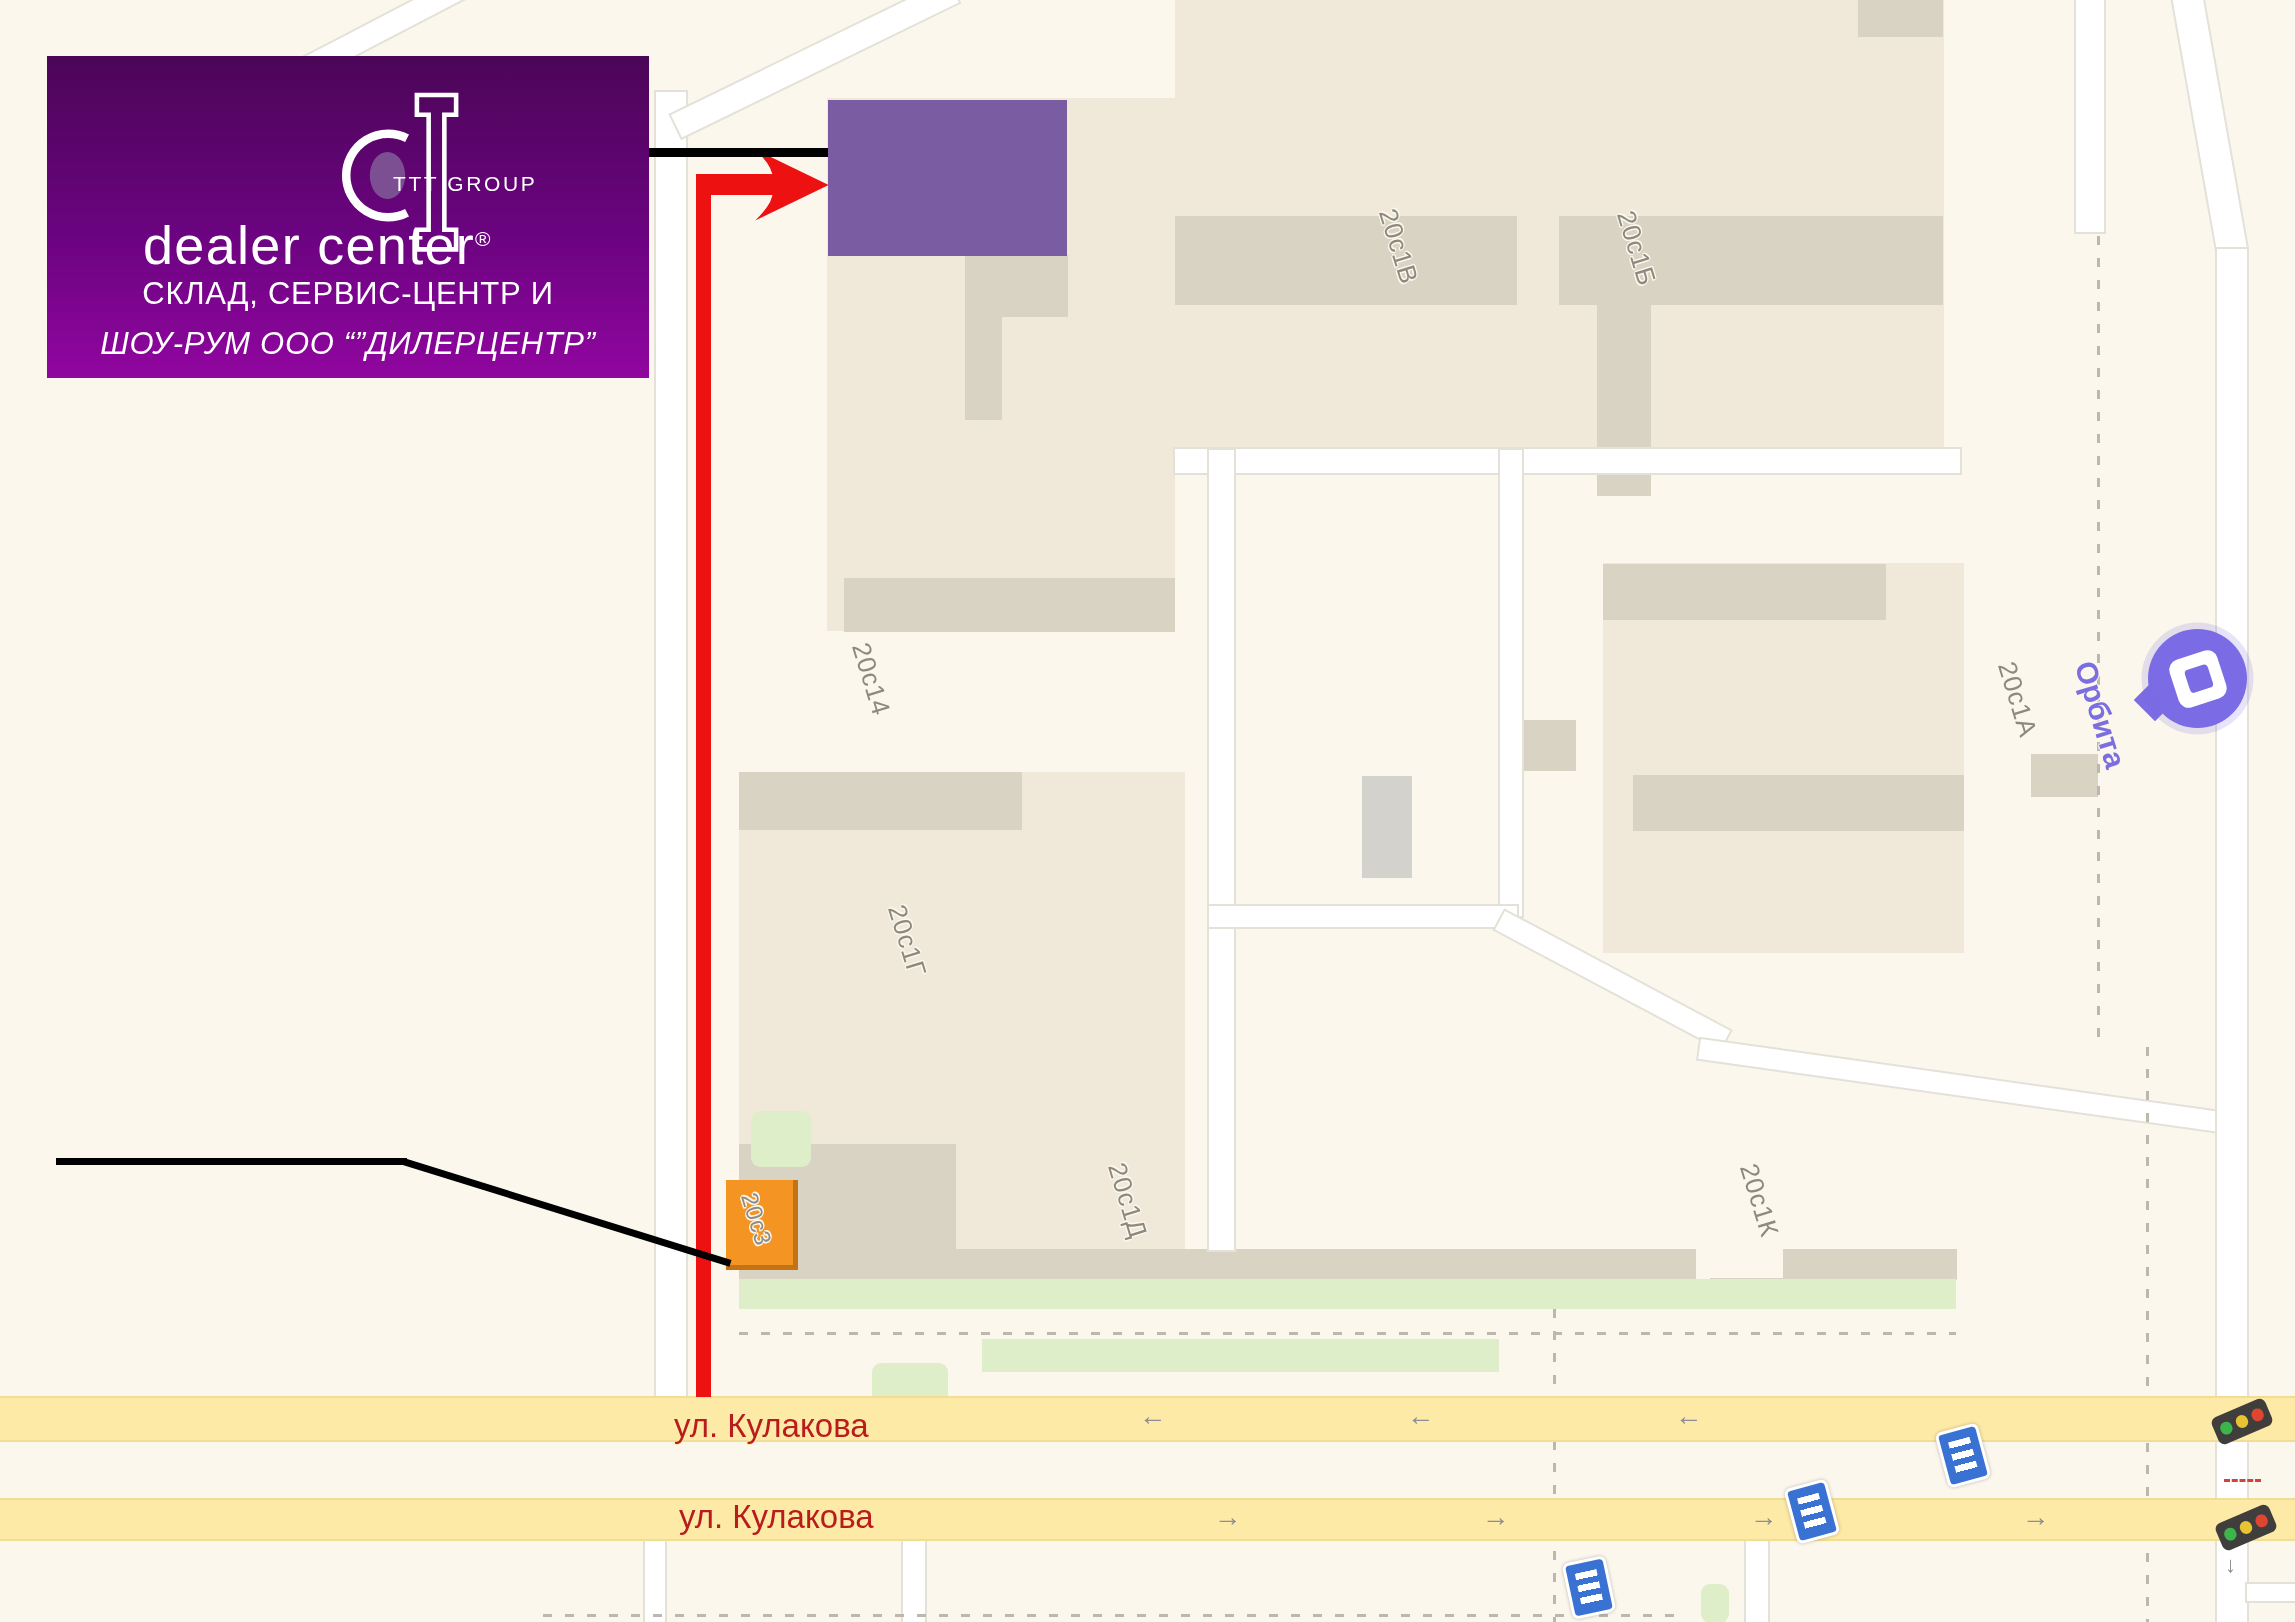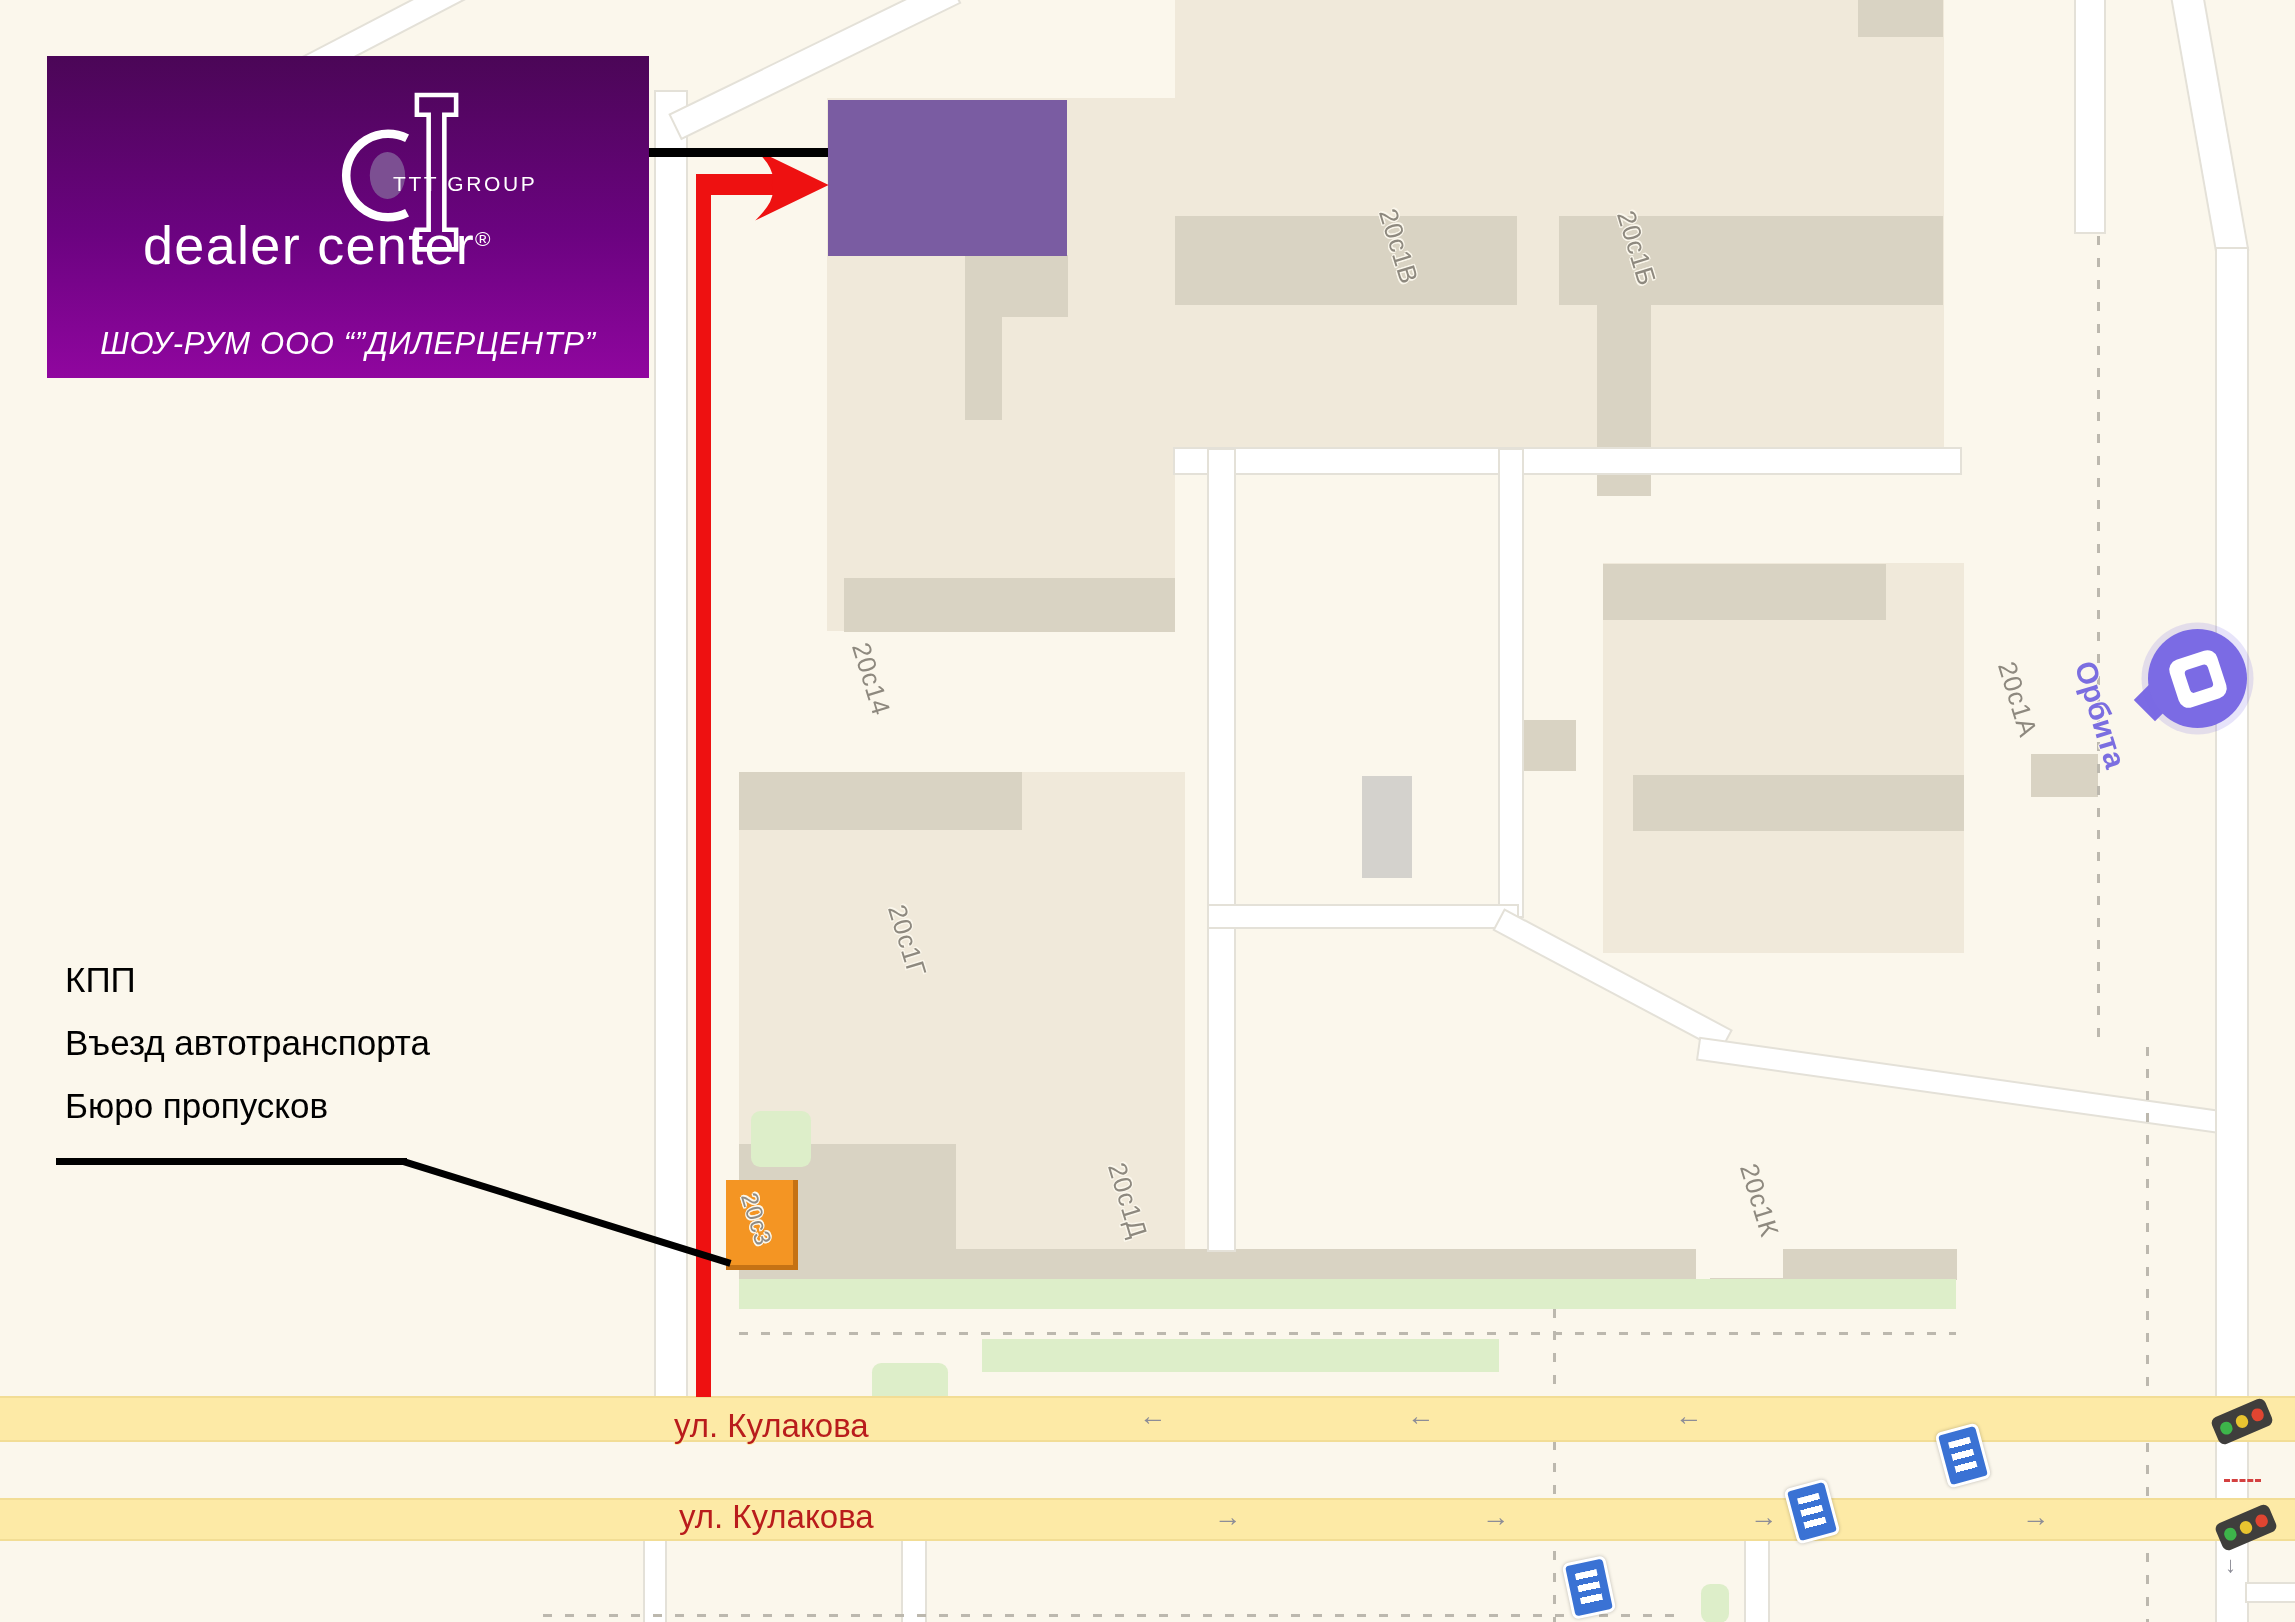--- a/index.html
+++ b/index.html
@@ -210,23 +210,19 @@
   <div class="callout" id="callout-d"></div>
 
   <div id="logo-box">
     <svg id="logo-monogram" width="170" height="177" viewBox="0 0 260 270">
       <path d="M150 78 A 64 64 0 1 0 150 192" fill="none" stroke="#fff" stroke-width="13"></path>
       <ellipse cx="120" cy="135" rx="27" ry="36" fill="#7c4f92"></ellipse>
       <path d="M165 12 H 225 V 42 H 207 V 218 H 225 V 248 H 165 V 218 H 183 V 42 H 165 Z" fill="none" stroke="#fff" stroke-width="7"></path>
     </svg>
     <div id="ttt-group">TTT GROUP</div>
     <div id="brand-line"><span>dealer center</span><span id="brand-reg">®</span></div>
+    <div class="tagline" id="tag1">СКЛАД, СЕРВИС-ЦЕНТР И</div>
     <div class="tagline" id="tag2">ШОУ-РУМ ООО “”ДИЛЕРЦЕНТР”</div>
   </div>
 
-  <div id="kpp">
-    <div>КПП</div>
-    <div>Въезд автотранспорта</div>
-    <div>Бюро пропусков</div>
-  </div>
 
 </div>
 
 
 </body></html>

